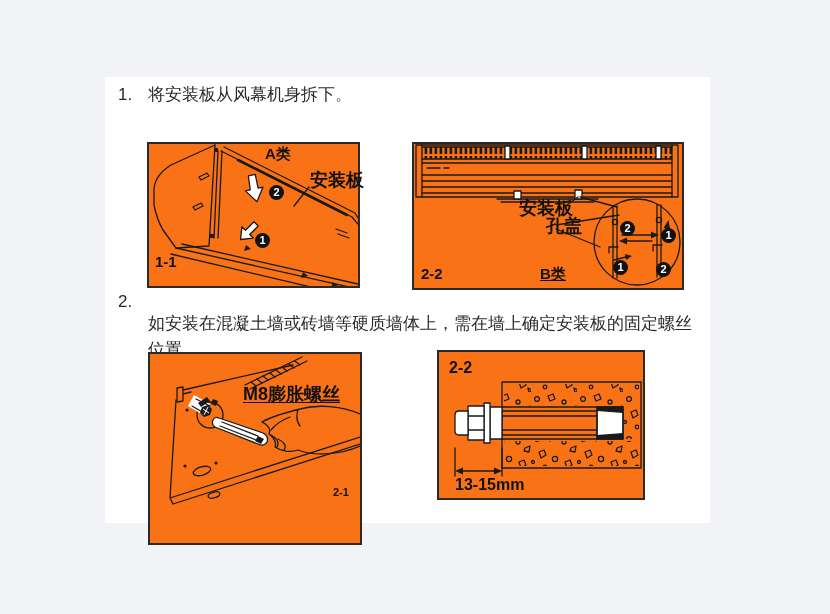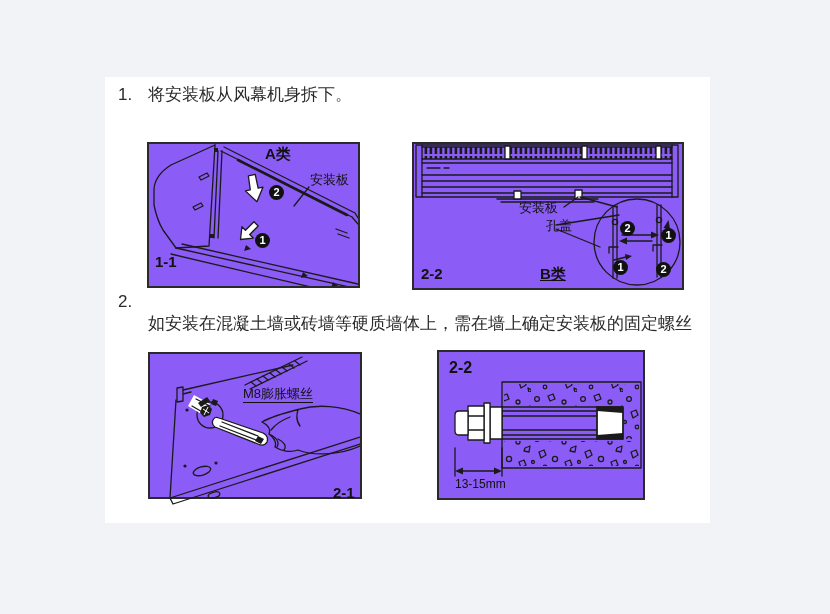--- a/index.html
+++ b/index.html
@@ -8,33 +8,33 @@
     background:#f2f3f7;
     font-family:"Liberation Sans","DejaVu Sans",sans-serif;
     color:#2a2a2a;
   }
   .panel{
     position:absolute;left:105px;top:77px;width:605px;height:446px;
     background:#ffffff;
   }
   .step{position:absolute;display:flex;font-size:17px;line-height:26px;}
   .step .num{width:30px;flex:0 0 30px;}
-  .figure{position:absolute;border:2px solid #2a2a2a;background:#8b5cf6;box-sizing:border-box;}
+  .figure{position:absolute;border:2px solid #2a2a2a;background:#f97316;box-sizing:border-box;}
   .figure svg{position:absolute;left:0;top:0;}
   .fig-label{position:absolute;font-weight:bold;font-size:15px;line-height:15px;color:#111;}
-  .part-label{position:absolute;font-weight:normal;font-size:13px;line-height:14px;color:#111;white-space:nowrap;}
+  .part-label{position:absolute;font-weight:bold;font-size:18px;line-height:14px;color:#111;white-space:nowrap;}
   .badge{
     position:absolute;width:15px;height:15px;border-radius:50%;
     background:#111;color:#fff;text-align:center;
     font-weight:bold;font-size:11px;line-height:15px;
   }
   .ln{stroke:#1a1a1a;fill:none;stroke-width:1.3;stroke-linecap:round;stroke-linejoin:round;}
   .fl{fill:#1a1a1a;stroke:none;}
   .wf{fill:#ffffff;stroke:#1a1a1a;stroke-width:1.3;stroke-linejoin:round;}
-  .dim-label{position:absolute;font-weight:normal;font-size:12px;line-height:13px;color:#111;white-space:nowrap;}
+  .dim-label{position:absolute;font-weight:bold;font-size:16px;line-height:13px;color:#111;white-space:nowrap;}
   .underlined{border-bottom:1.5px solid #111;padding-bottom:1px;}
 </style>
 </head>
 <body>
 
 <div class="panel">
 
   <div class="step" style="left:13px;top:5px;width:580px;">
     <span class="num">1.</span>
     <span>
@@ -114,24 +114,25 @@
     <div class="badge" style="left:199px;top:116px;">1</div>
     <div class="badge" style="left:242px;top:118px;">2</div>
     <div class="fig-label" style="left:7px;top:122px;">2-2</div>
     <div class="fig-label" style="left:126px;top:122px;text-decoration:underline;">B类</div>
   </div>
 
   <div class="step" style="left:13px;top:212px;width:590px;">
     <span class="num">2.</span>
     <span>
       <span style="display:block;margin-top:22px;">如安装在混凝土墙或砖墙等硬质墙体上，需在墙上确定安装板的固定螺丝</span>
+      <span style="display:block;">位置.</span>
     </span>
   </div>
 
-  <div class="figure" style="left:43px;top:275px;width:214px;height:147px;">
+  <div class="figure" style="left:43px;top:275px;width:214px;height:193px;">
     <svg width="210" height="151" viewBox="0 0 210 151">
       <g class="ln">
         <path d="M95,31 L152,3 M100,35 L157,7"></path>
         <path d="M101,28 L106,32 M107,25 L112,29 M113,22 L118,26 M120,19 L125,23 M126,16 L131,20 M132,13 L137,17 M139,10 L144,14 M145,7 L150,11"></path>
         <path d="M33,36 L143,11"></path>
         <path d="M27,34 V48 M33,33 V47 M27,34 L33,33 M27,48 L33,47 M33,40 L41,38"></path>
         <path d="M26,46 L20,144 M20,144 L210,83 M23,150 L210,90 M20,144 L23,150"></path>
       </g>
       <circle class="fl" cx="37" cy="56" r="1.6"></circle>
       <circle class="fl" cx="35" cy="112" r="1.6"></circle>
@@ -144,21 +145,21 @@
       <path class="fl" d="M48,49 l9,-6 l3,4 l-9,6 Z"></path>
       <path class="fl" d="M63,45 l5,2 l-2,5 l-5,-2 Z"></path>
       <polygon class="fl" points="52,53 58,51 62,55 60,61 54,63 50,59"></polygon>
       <path d="M53,55 L59,59 M58,53 L54,61" stroke="#ffffff" stroke-width="1" fill="none"></path>
       <path class="wf" d="M69,64 L113,79 Q119,82 117,88 Q114,93 108,90 L65,73 Q61,70 63,66 Q65,62 69,64 Z"></path>
       <path class="ln" d="M72,68 L108,82 M70,72 L106,86"></path>
       <path class="fl" d="M108,82 l6,3 l-3,5 l-6,-3 Z"></path>
       <path class="ln" d="M210,60 C192,52 168,50 150,55 C138,58 122,62 112,68 M112,68 C118,71 121,75 119,80 C124,84 127,88 125,93 C131,97 140,99 148,96 C166,103 192,100 210,92 M119,80 C126,83 130,88 127,93 M128,85 C134,88 137,92 134,96 M140,63 C132,66 125,71 121,76 M148,56 C146,62 147,68 150,72"></path>
     </svg>
     <div class="part-label underlined" style="left:93px;top:33px;">M8膨胀螺丝</div>
-    <div class="fig-label" style="left:183px;top:131px;font-size:15px;">2-1</div>
+    <div class="fig-label" style="left:183px;top:131px;font-size:11px;">2-1</div>
   </div>
 
   <div class="figure" style="left:332px;top:273px;width:208px;height:150px;">
     <svg width="217" height="146" viewBox="0 0 217 146">
       <defs>
         <pattern id="spk" width="46" height="40" patternUnits="userSpaceOnUse">
           <g class="ln" stroke-width="1">
             <circle cx="6" cy="7" r="2.4"></circle>
             <polygon points="17,4 22,2 24,7 19,9"></polygon>
             <circle cx="33" cy="10" r="2"></circle>

